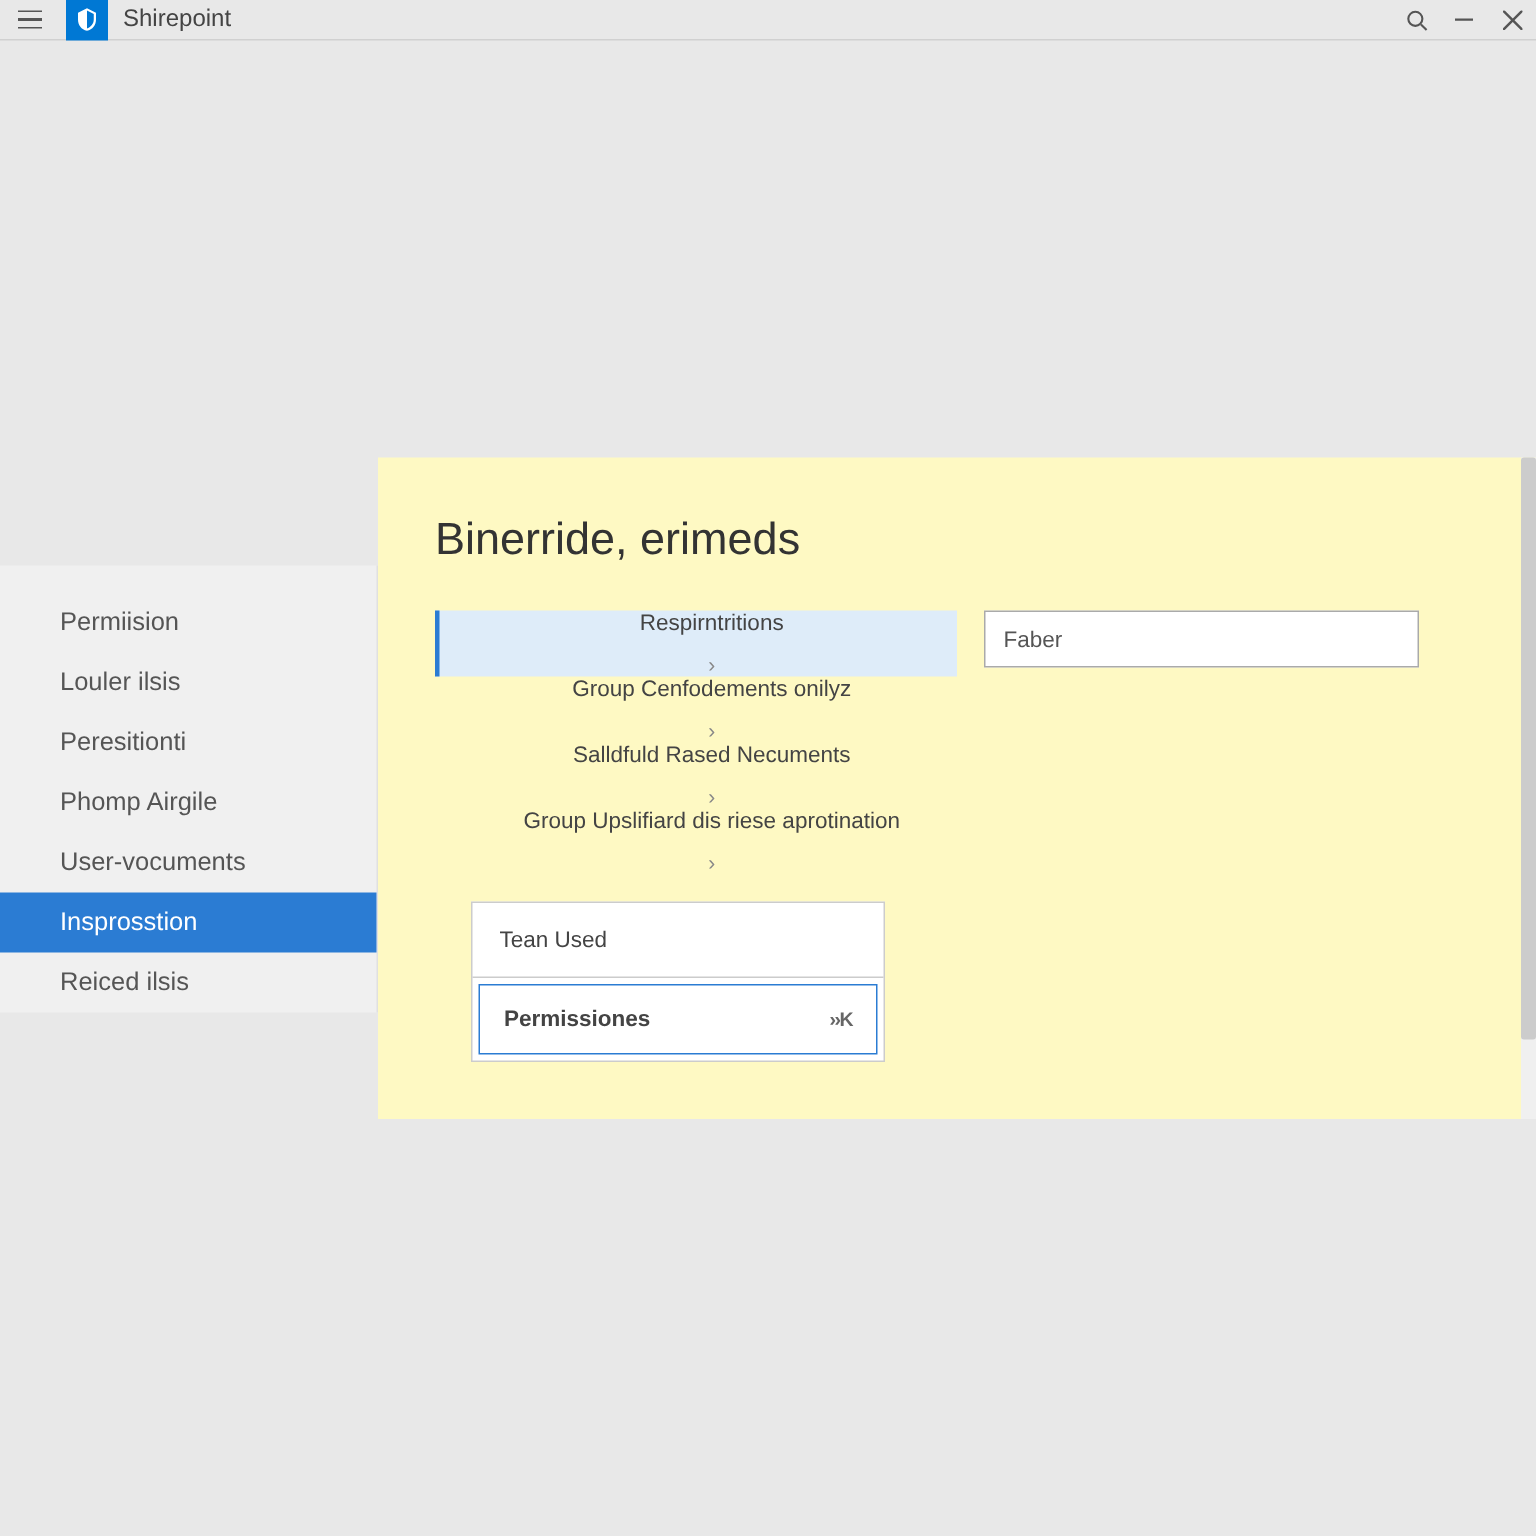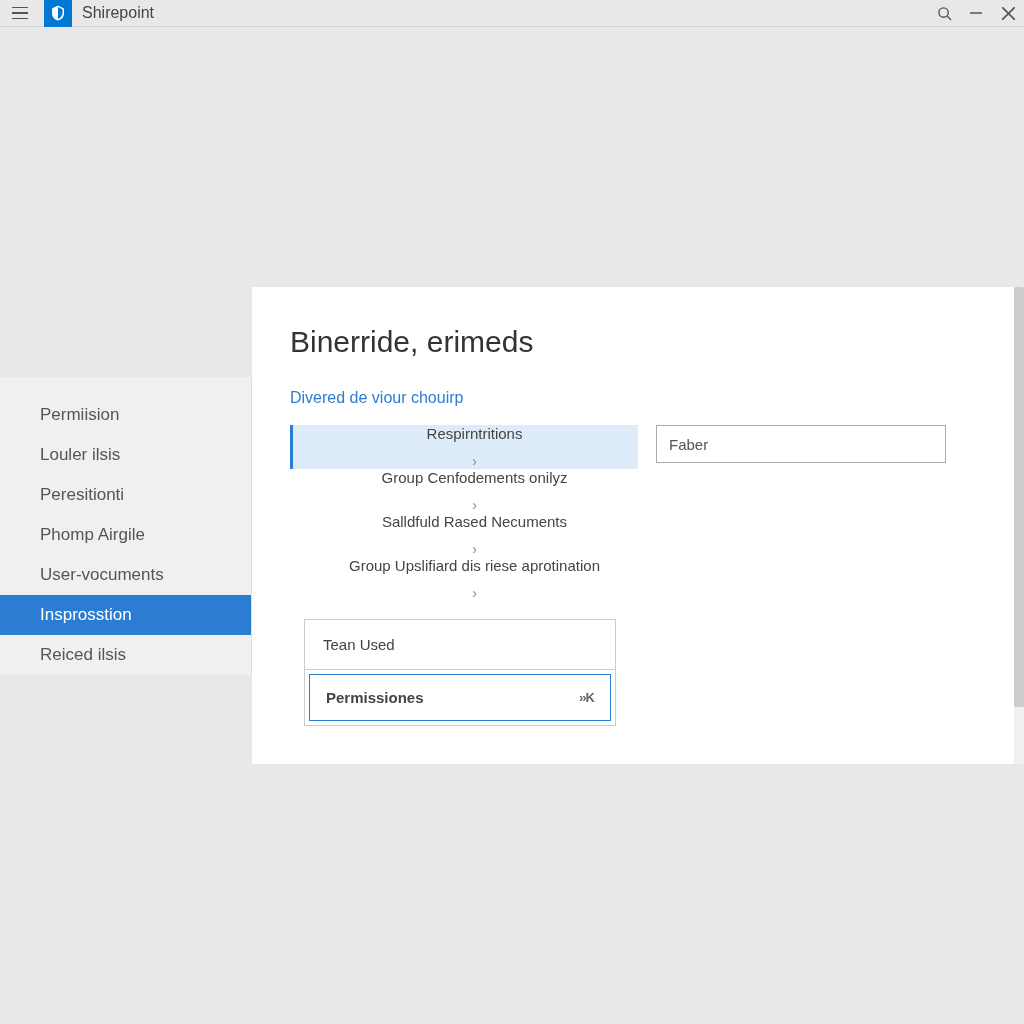--- a/index.html
+++ b/index.html
@@ -103,21 +103,21 @@
       font-weight: 400;
     }
     
     .sidebar-item.active {
       background: #2b7cd3;
       color: white;
     }
     
     .content {
       flex: 1;
-      background: #ffffff;
+      background: #fef9c3;
       padding: 38px 38px 38px 38px;
       position: relative;
     }
     
     .page-title {
       font-size: 30px;
       font-weight: 300;
       color: #333;
       margin-bottom: 30px;
     }
@@ -169,22 +169,22 @@
       height: 38px;
       border: 1px solid #aaa;
       padding: 0 12px;
       font-size: 15px;
       color: #555;
       outline: none;
     }
     
     .card-section {
       margin-top: 18px;
-      margin-left: 14px;
-      width: 312px;
+      margin-left: 24px;
+      width: 276px;
       border-radius: 15px;
     }
     
     .card {
       border: 1px solid #ccc;
       background: white;
     }
     
     .card-header {
       padding: 16px 18px;
@@ -272,21 +272,20 @@
     <div class="sidebar-item">Louler ilsis</div>
     <div class="sidebar-item">Peresitionti</div>
     <div class="sidebar-item">Phomp Airgile</div>
     <div class="sidebar-item">User-vocuments</div>
     <div class="sidebar-item active">Insprosstion</div>
     <div class="sidebar-item">Reiced ilsis</div>
   </div>
 
   <div class="content">
     <h1 class="page-title">Binerride, erimeds</h1>
-    <a class="subtitle-link">Divered de viour chouirp</a>
 
     <div class="setting-row">
       <div class="setting-list">
         <div class="setting-item selected">
           <span>Respirntritions</span>
           <span class="chevron">›</span>
         </div>
         <div class="setting-item">
           <span>Group Cenfodements onilyz</span>
           <span class="chevron">›</span>

